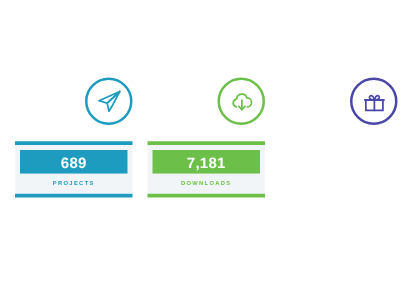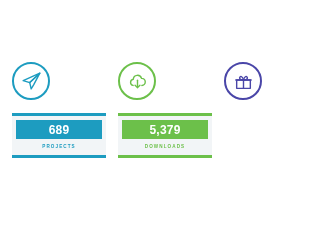--- a/index.html
+++ b/index.html
@@ -22,21 +22,21 @@
     align-items: flex-start;
     justify-content: space-between;
     box-sizing: border-box;
     padding: 62px 12px 0 12px;
   }
 
   .stat-card {
     width: 94px;
     display: flex;
     flex-direction: column;
-    align-items: flex-start;
+    align-items: flex-end;
   }
 
   
   .icon-circle {
     width: 38px;
     height: 38px;
     border-radius: 50%;
     border: 2px solid currentColor;
     display: flex;
     align-items: center;
@@ -131,21 +131,21 @@
       <svg viewBox="0 0 24 24" fill="none" stroke="currentColor" stroke-width="1.6" stroke-linecap="round" stroke-linejoin="round">
         <path d="M7 16.5 A3.6 3.6 0 0 1 7.2 9.4 A4.8 4.8 0 0 1 16.6 8.4 A3.8 3.8 0 0 1 17 16.5"></path>
         <path d="M12 10.5 L12 19"></path>
         <path d="M9.2 16.2 L12 19 L14.8 16.2"></path>
       </svg>
     </div>
     <div class="card-body">
       <div class="rule"></div>
       <div class="value-wrap">
         <div class="value-block">
-          <span class="value-text">5,379</span>
+          <span class="value-text">7,181</span>
         </div>
       </div>
       <div class="label-strip">
         <span class="label-text">DOWNLOADS</span>
       </div>
       <div class="rule"></div>
     </div>
   </div>
 
   <div class="stat-card" style="color:#4a46a8">

